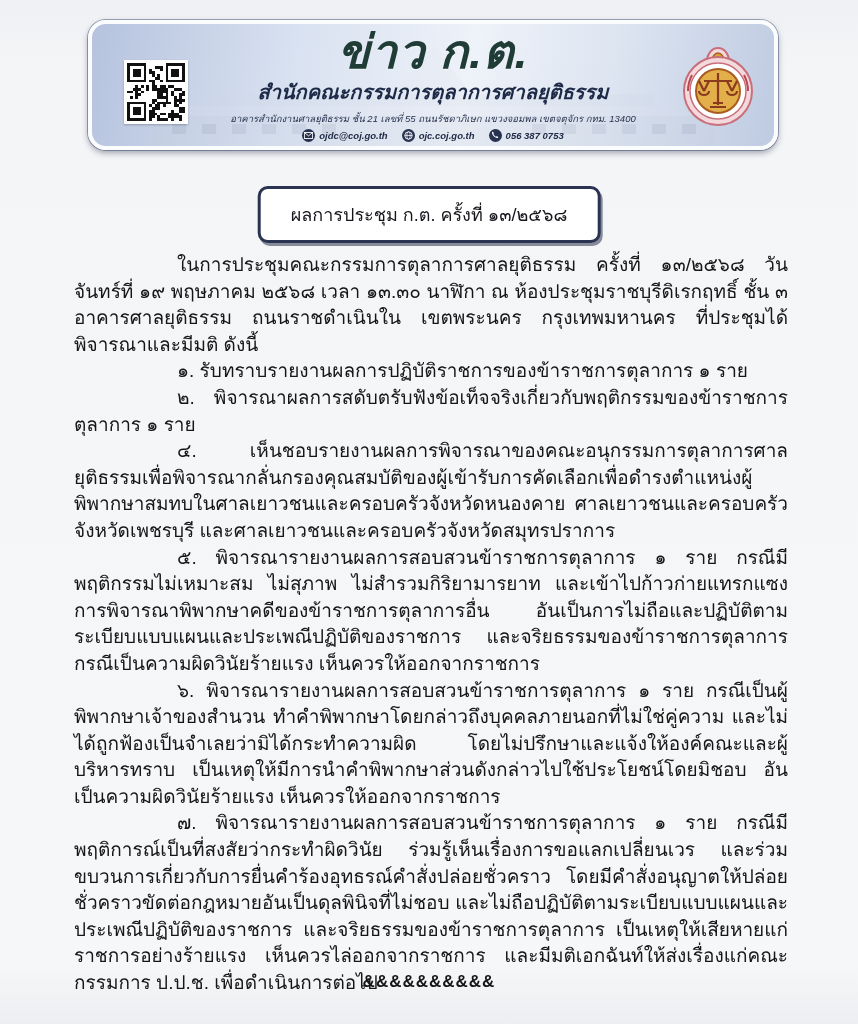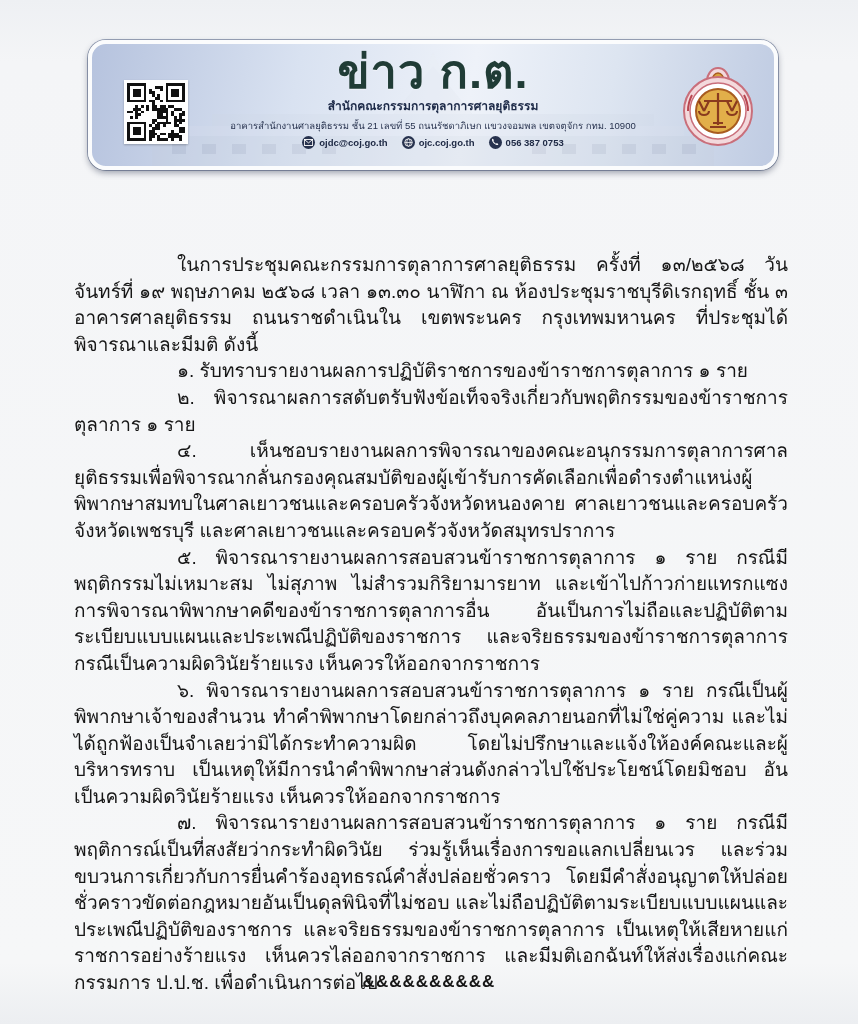--- a/index.html
+++ b/index.html
@@ -7,36 +7,37 @@
     width:858px;height:1024px;
     background:#eceef1;
     font-family:"Liberation Sans","DejaVu Sans",sans-serif;
     position:relative;
     overflow:hidden;
   }
   .page{position:absolute;inset:0;background:linear-gradient(180deg,#eef0f3 0%,#f4f5f7 6%,#f6f7f8 94%,#eceef1 100%);}
 
   
   .banner{
-    position:absolute;left:88px;top:40px;width:682px;height:122px;
+    position:absolute;left:88px;top:20px;width:682px;height:122px;
     border-radius:18px;
     background:linear-gradient(100deg,#b6c3de 0%,#d9e2f1 30%,#eef2f9 55%,#dde5f1 75%,#bfcbe2 100%);
     border:4px solid #fbfcfd;
     box-shadow:0 3px 6px rgba(50,60,85,.45), 0 0 0 1px #9aa4b8;
     overflow:hidden;
+    font-style:italic;
   }
   .banner-building{position:absolute;left:0;top:0;width:100%;height:100%;opacity:.5;}
   .banner-inner{position:absolute;inset:0;display:flex;flex-direction:column;align-items:center;}
   .banner-title{
     margin-top:2px;
     font-size:47px;font-weight:bold;letter-spacing:1px;
     color:#203c36;line-height:1.1;
     text-shadow:0 1px 1px rgba(255,255,255,.5);
   }
-  .banner-subtitle{font-size:12px;font-weight:bold;color:#1c2947;margin-top:-2px;}
+  .banner-subtitle{font-size:20px;font-weight:bold;color:#1c2947;margin-top:-2px;}
   .banner-address{font-size:9.5px;color:#27324e;margin-top:3px;}
   .banner-contacts{display:flex;gap:14px;margin-top:3px;align-items:center;}
   .contact-item{display:flex;align-items:center;gap:4px;font-size:9.5px;color:#202b46;font-weight:bold;}
   .contact-badge{width:13px;height:13px;border-radius:50%;background:#27324e;display:flex;align-items:center;justify-content:center;}
   .contact-badge svg{display:block;}
 
   .qr{position:absolute;left:32px;top:36px;width:64px;height:64px;background:#fff;padding:3px;box-sizing:border-box;box-shadow:0 1px 2px rgba(0,0,0,.25);}
   .qr svg{width:100%;height:100%;display:block;}
 
   .seal{position:absolute;right:16px;top:21px;width:80px;height:84px;}
@@ -246,21 +247,21 @@
         <g stroke="#b8454f" stroke-width="2" fill="none">
           <path d="M14,30 a34,34 0 0 0 -4,16"></path>
           <path d="M66,30 a34,34 0 0 1 4,16"></path>
         </g>
       </svg>
     </div>
 
     <div class="banner-inner">
       <div class="banner-title">ข่าว ก.ต.</div>
       <div class="banner-subtitle">สำนักคณะกรรมการตุลาการศาลยุติธรรม</div>
-      <div class="banner-address">อาคารสำนักงานศาลยุติธรรม ชั้น 21 เลขที่ 55 ถนนรัชดาภิเษก แขวงจอมพล เขตจตุจักร กทม. 10900</div>
+      <div class="banner-address">อาคารสำนักงานศาลยุติธรรม ชั้น 21 เลขที่ 55 ถนนรัชดาภิเษก แขวงจอมพล เขตจตุจักร กทม. 13400</div>
       <div class="banner-contacts">
         <span class="contact-item">
           <span class="contact-badge">
             <svg width="9" height="7" viewBox="0 0 12 9">
                 <rect x="0.5" y="0.5" width="11" height="8" fill="none" stroke="#fff" stroke-width="1.2"></rect>
                 <path d="M0.5,0.5 L6,5 L11.5,0.5" fill="none" stroke="#fff" stroke-width="1.2"></path>
               </svg>
           </span>
           <span>ojdc@coj.go.th</span>
         </span>
@@ -279,20 +280,23 @@
             <svg width="8" height="8" viewBox="0 0 12 12">
                 <path d="M2.5,1 C2,1 1.2,2 1.5,3.5 C2,6.5 5.5,10 8.5,10.5 C10,10.8 11,10 11,9.5 L9,7.5 L7.5,8.5 C6,7.8 4.2,6 3.5,4.5 L4.5,3 Z" fill="#fff"></path>
               </svg>
           </span>
           <span>056 387 0753</span>
         </span>
       </div>
     </div>
   </div>
 
+  <div class="title-box">
+    <span class="title-text">ผลการประชุม ก.ต. ครั้งที่ ๑๓/๒๕๖๘</span>
+  </div>
 
   <div class="body-text">
     <p>ในการประชุมคณะกรรมการตุลาการศาลยุติธรรม ครั้งที่ ๑๓/๒๕๖๘ วันจันทร์ที่ ๑๙ พฤษภาคม ๒๕๖๘ เวลา ๑๓.๓๐ นาฬิกา ณ ห้องประชุมราชบุรีดิเรกฤทธิ์ ชั้น ๓ อาคารศาลยุติธรรม ถนนราชดำเนินใน เขตพระนคร กรุงเทพมหานคร ที่ประชุมได้พิจารณาและมีมติ ดังนี้</p>
     <p>๑. รับทราบรายงานผลการปฏิบัติราชการของข้าราชการตุลาการ ๑ ราย</p>
     <p>๒. พิจารณาผลการสดับตรับฟังข้อเท็จจริงเกี่ยวกับพฤติกรรมของข้าราชการตุลาการ ๑ ราย</p>
     <p>๔. เห็นชอบรายงานผลการพิจารณาของคณะอนุกรรมการตุลาการศาลยุติธรรมเพื่อพิจารณากลั่นกรองคุณสมบัติของผู้เข้ารับการคัดเลือกเพื่อดำรงตำแหน่งผู้พิพากษาสมทบในศาลเยาวชนและครอบครัวจังหวัดหนองคาย ศาลเยาวชนและครอบครัวจังหวัดเพชรบุรี และศาลเยาวชนและครอบครัวจังหวัดสมุทรปราการ</p>
     <p>๕. พิจารณารายงานผลการสอบสวนข้าราชการตุลาการ ๑ ราย กรณีมีพฤติกรรมไม่เหมาะสม ไม่สุภาพ ไม่สำรวมกิริยามารยาท และเข้าไปก้าวก่ายแทรกแซงการพิจารณาพิพากษาคดีของข้าราชการตุลาการอื่น อันเป็นการไม่ถือและปฏิบัติตามระเบียบแบบแผนและประเพณีปฏิบัติของราชการ และจริยธรรมของข้าราชการตุลาการ กรณีเป็นความผิดวินัยร้ายแรง เห็นควรให้ออกจากราชการ</p>
     <p>๖. พิจารณารายงานผลการสอบสวนข้าราชการตุลาการ ๑ ราย กรณีเป็นผู้พิพากษาเจ้าของสำนวน ทำคำพิพากษาโดยกล่าวถึงบุคคลภายนอกที่ไม่ใช่คู่ความ และไม่ได้ถูกฟ้องเป็นจำเลยว่ามิได้กระทำความผิด โดยไม่ปรึกษาและแจ้งให้องค์คณะและผู้บริหารทราบ เป็นเหตุให้มีการนำคำพิพากษาส่วนดังกล่าวไปใช้ประโยชน์โดยมิชอบ อันเป็นความผิดวินัยร้ายแรง เห็นควรให้ออกจากราชการ</p>
     <p>๗. พิจารณารายงานผลการสอบสวนข้าราชการตุลาการ ๑ ราย กรณีมีพฤติการณ์เป็นที่สงสัยว่ากระทำผิดวินัย ร่วมรู้เห็นเรื่องการขอแลกเปลี่ยนเวร และร่วมขบวนการเกี่ยวกับการยื่นคำร้องอุทธรณ์คำสั่งปล่อยชั่วคราว โดยมีคำสั่งอนุญาตให้ปล่อยชั่วคราวขัดต่อกฎหมายอันเป็นดุลพินิจที่ไม่ชอบ และไม่ถือปฏิบัติตามระเบียบแบบแผนและประเพณีปฏิบัติของราชการ และจริยธรรมของข้าราชการตุลาการ เป็นเหตุให้เสียหายแก่ราชการอย่างร้ายแรง เห็นควรไล่ออกจากราชการ และมีมติเอกฉันท์ให้ส่งเรื่องแก่คณะกรรมการ ป.ป.ช. เพื่อดำเนินการต่อไป</p>
 

